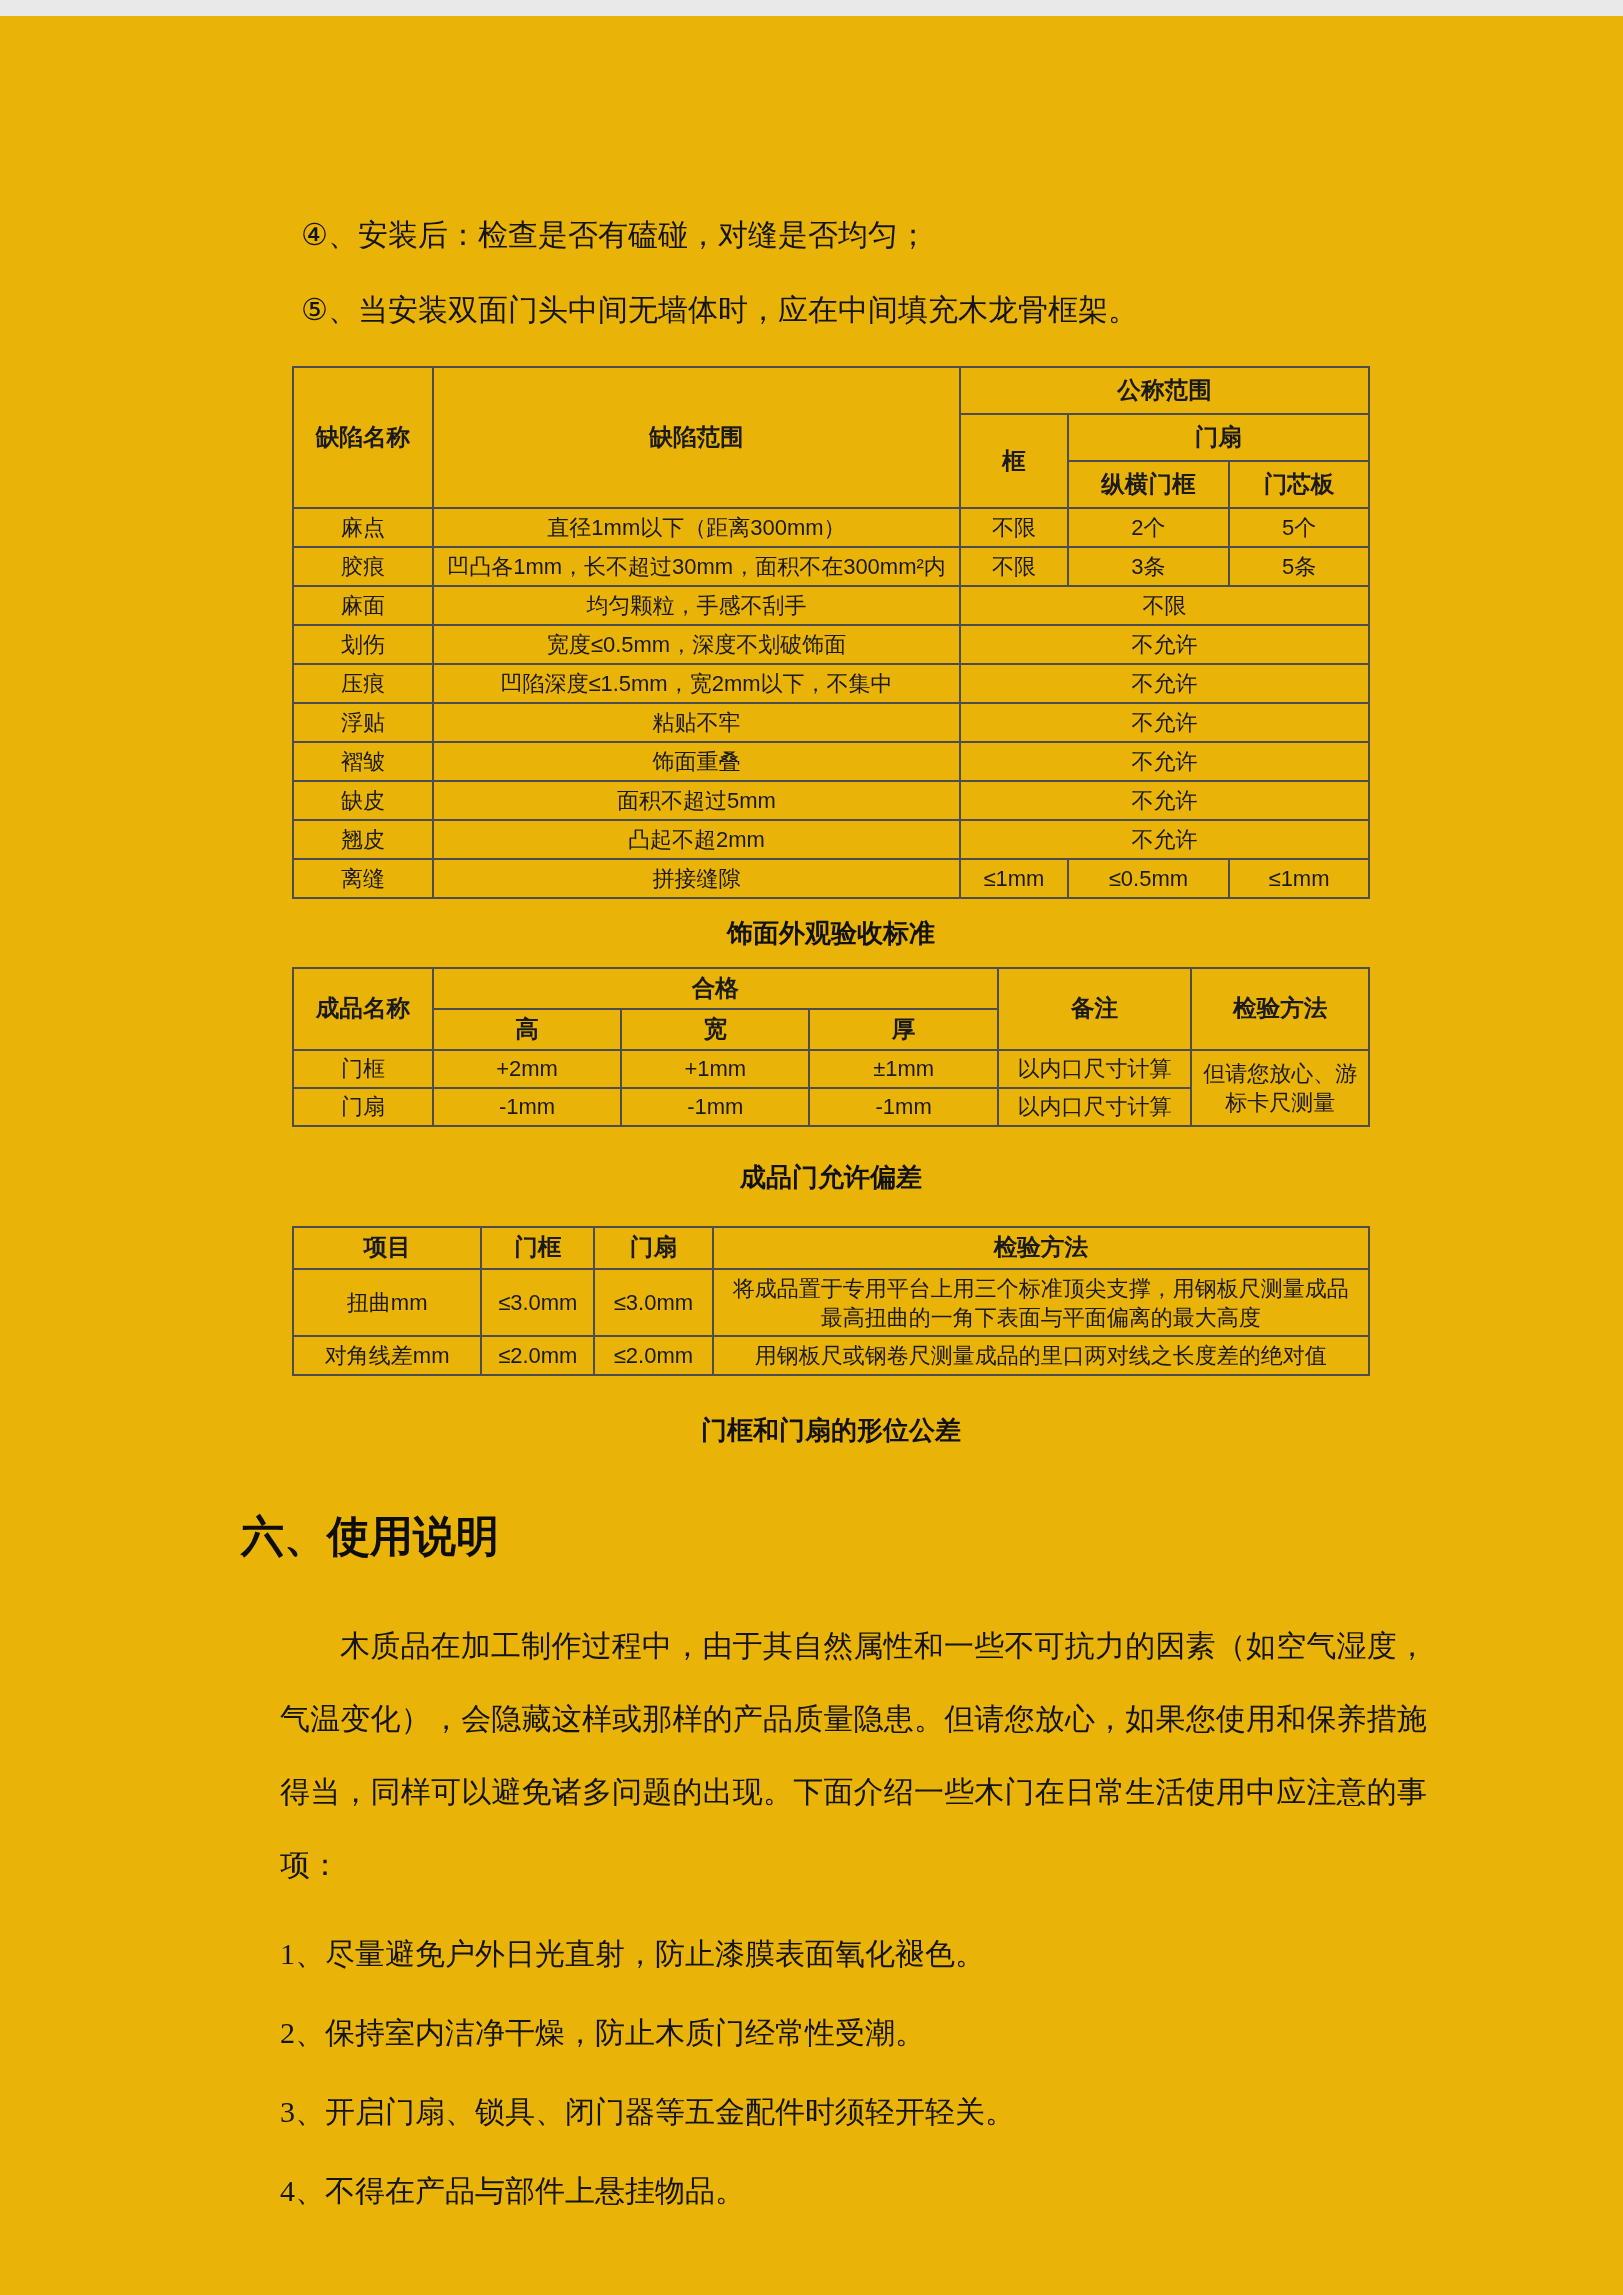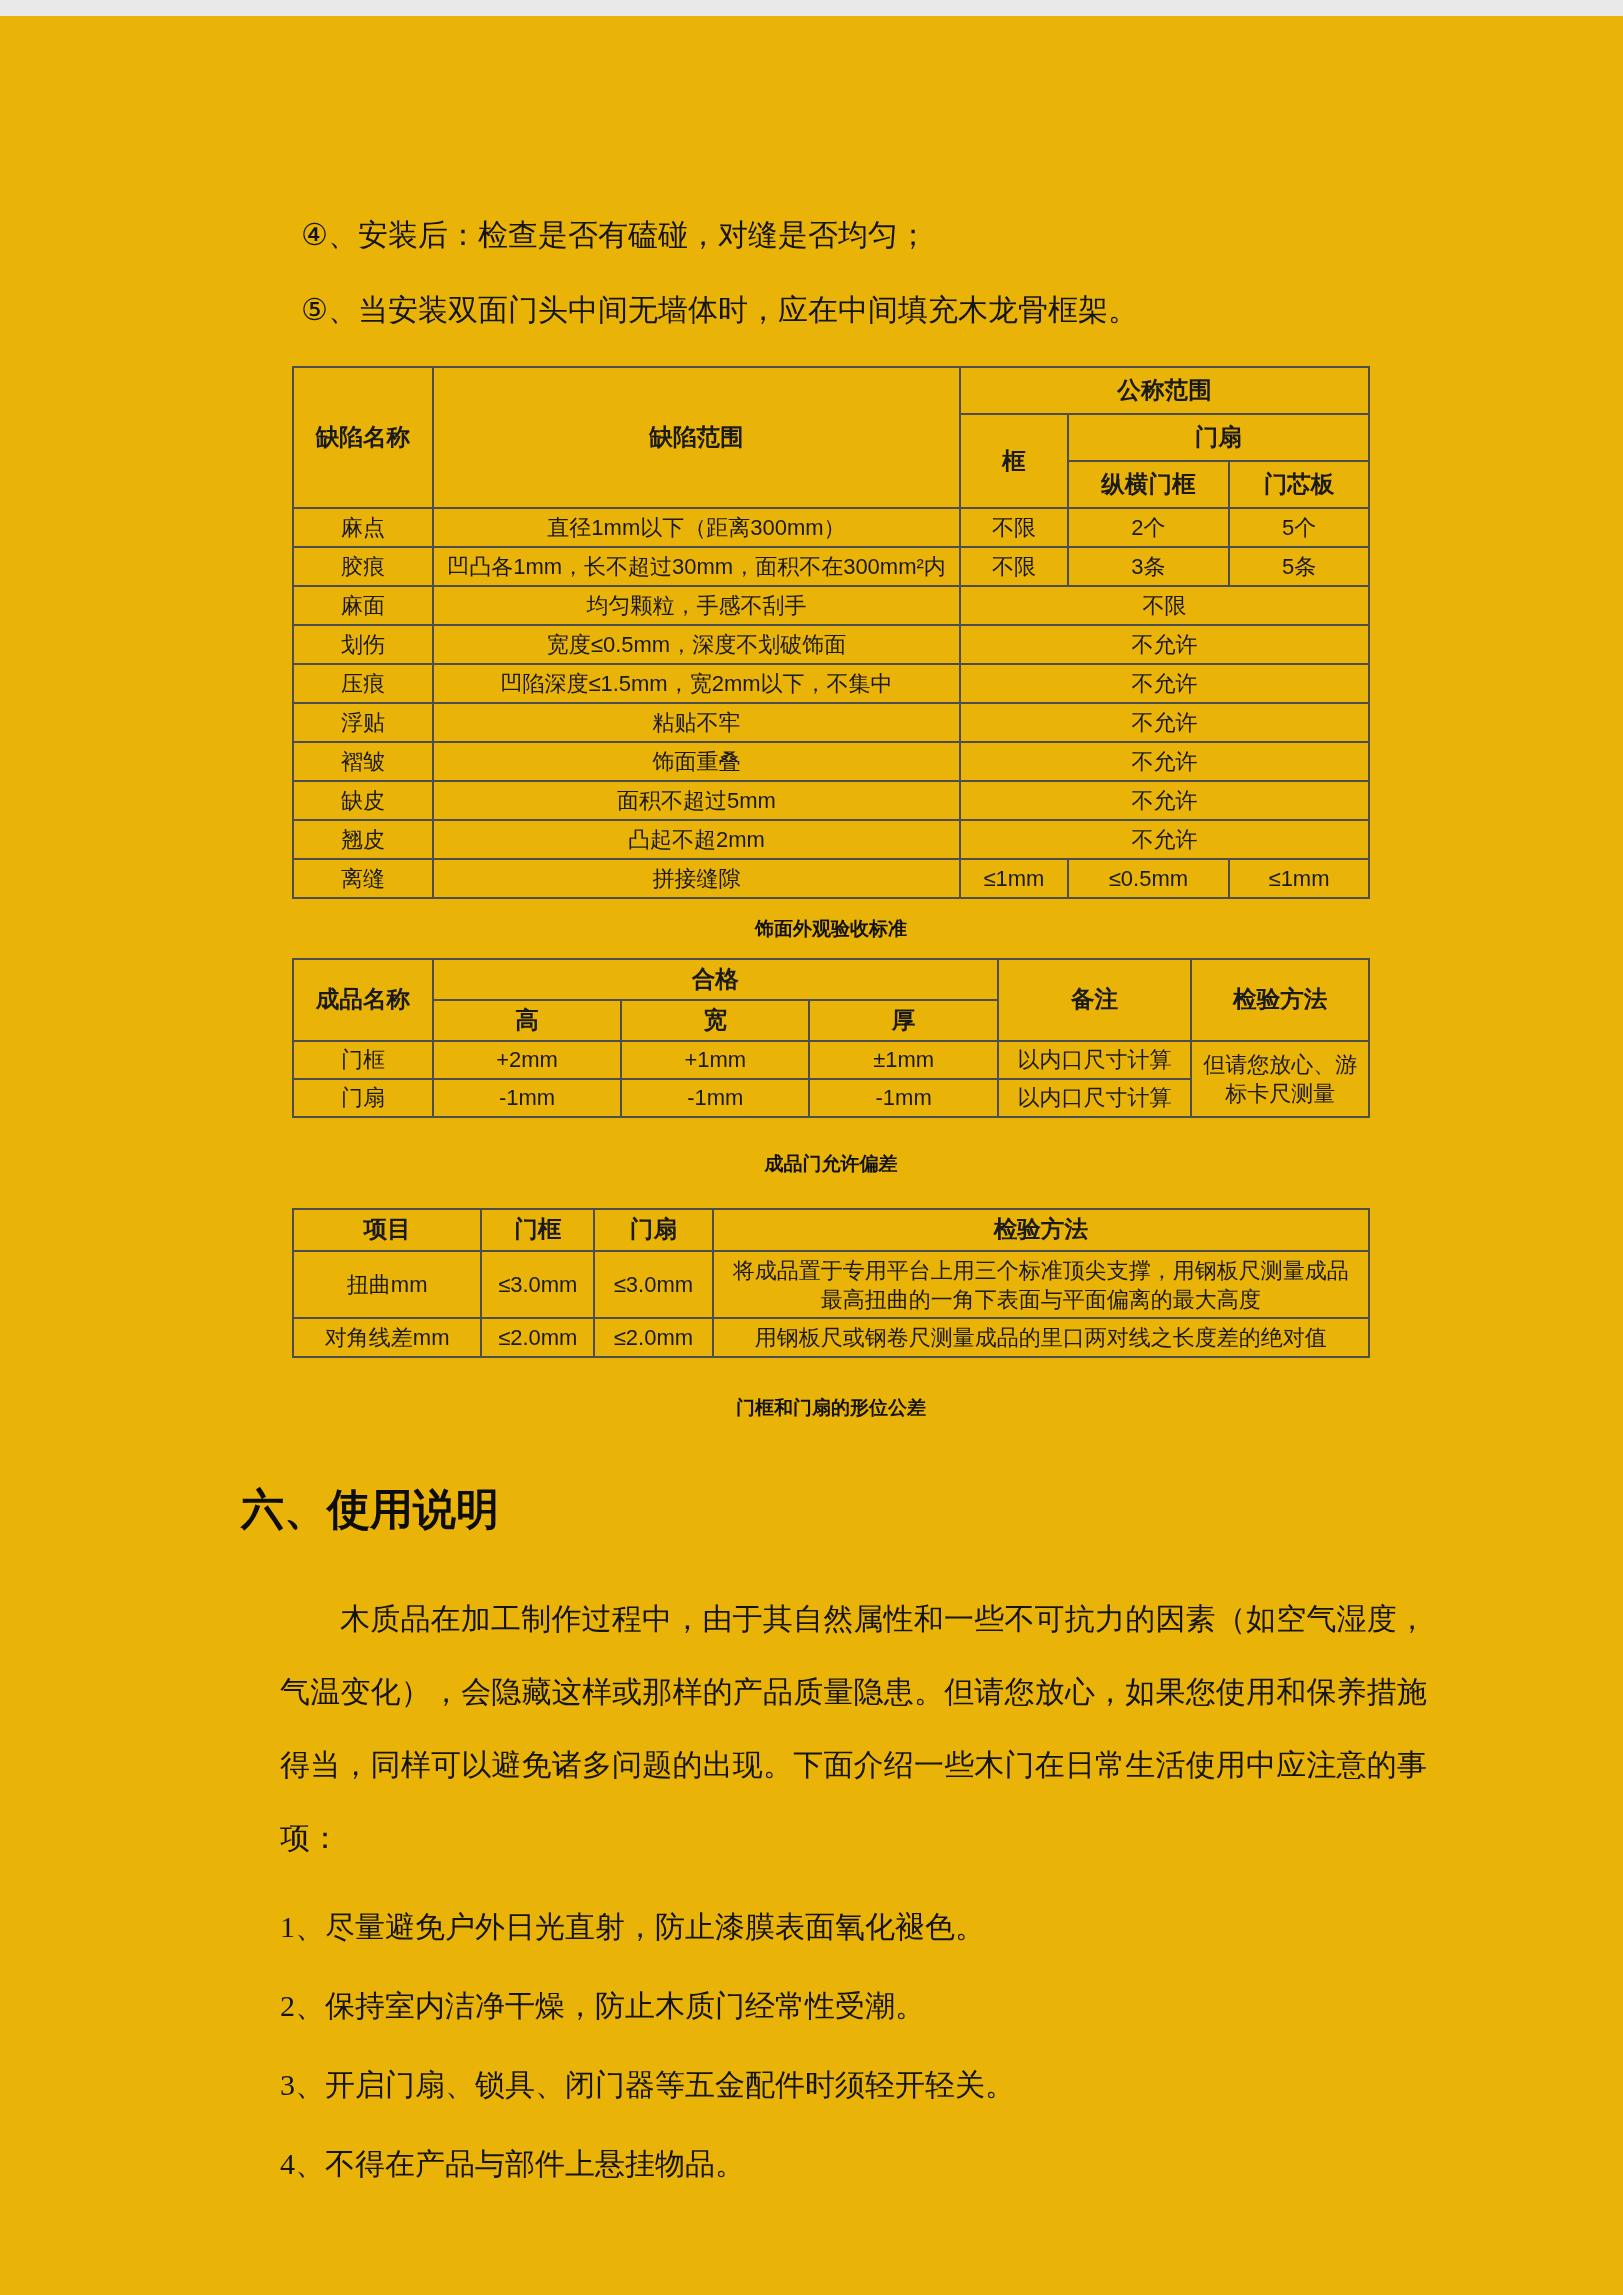--- a/index.html
+++ b/index.html
@@ -27,21 +27,21 @@
   .t1 tr.hrow th { height:47px; }
   .t1 td { height:39px; }
   .t2 tr.hrow th { height:41px; }
   .t2 td { height:38px; }
   .t3 tr.hrow th { height:42px; }
   .t3 td { height:22px; }
   .t3 td.method { padding:3.9px 9.2px; }
 
   .caption {
     width:1078px; margin-left:51px; text-align:center; font-weight:700;
-    font-size:19px; color:#111;
+    font-size:26px; color:#111;
   }
   .caption.c1 { margin-top:17px; margin-bottom:15.7px; }
   .caption.c2 { margin-top:33px; margin-bottom:31px; }
   .caption.c3 { margin-top:37px;font-family:Liberation Mono, monospace; }
 
   .section-heading { font-size:43px; font-weight:700; margin-top:60px; color:#0d0d0d; }
 
   .intro-para {
     margin-top:43px; margin-left:39px; font-size:30px; line-height:73px;
     text-indent:2em; text-align:justify; color:#141414;

